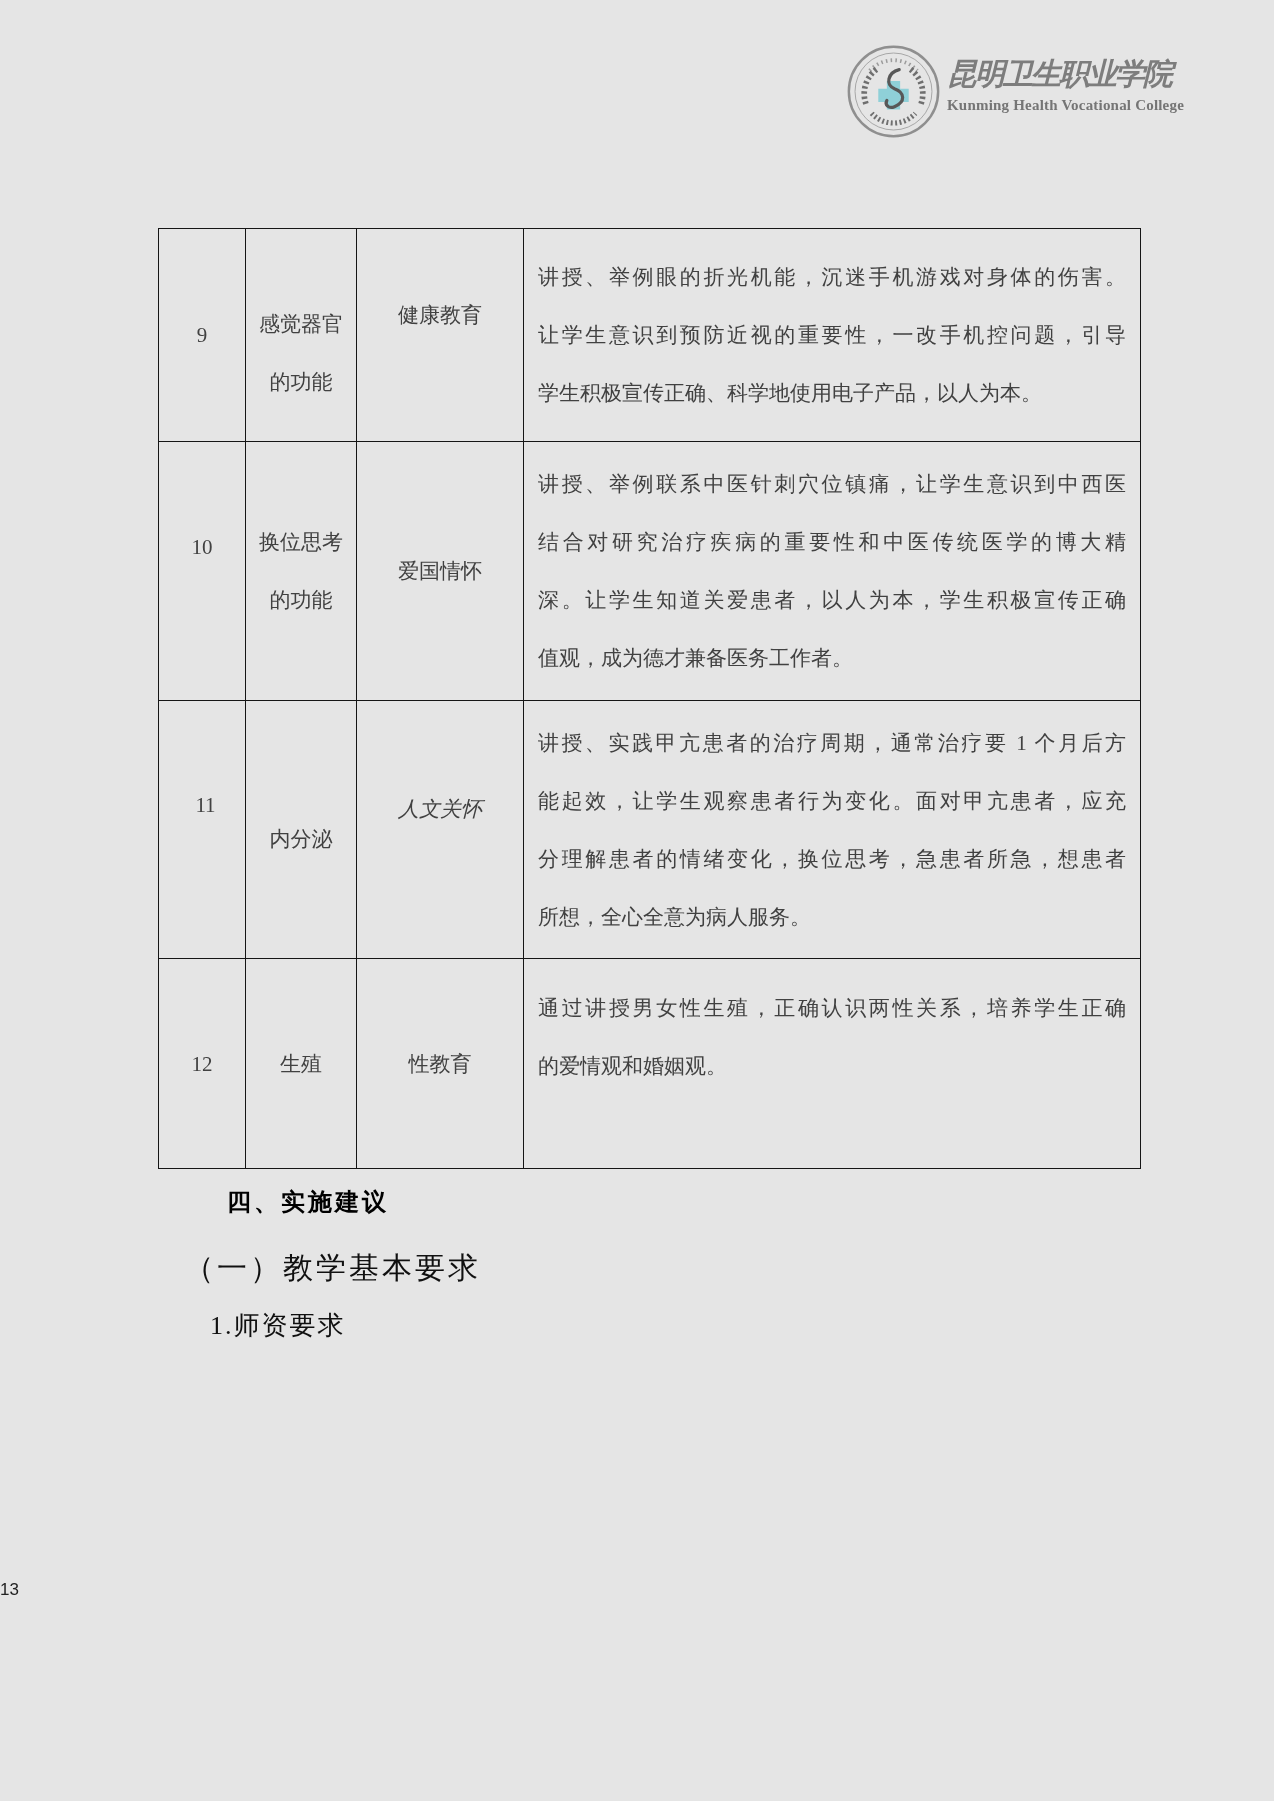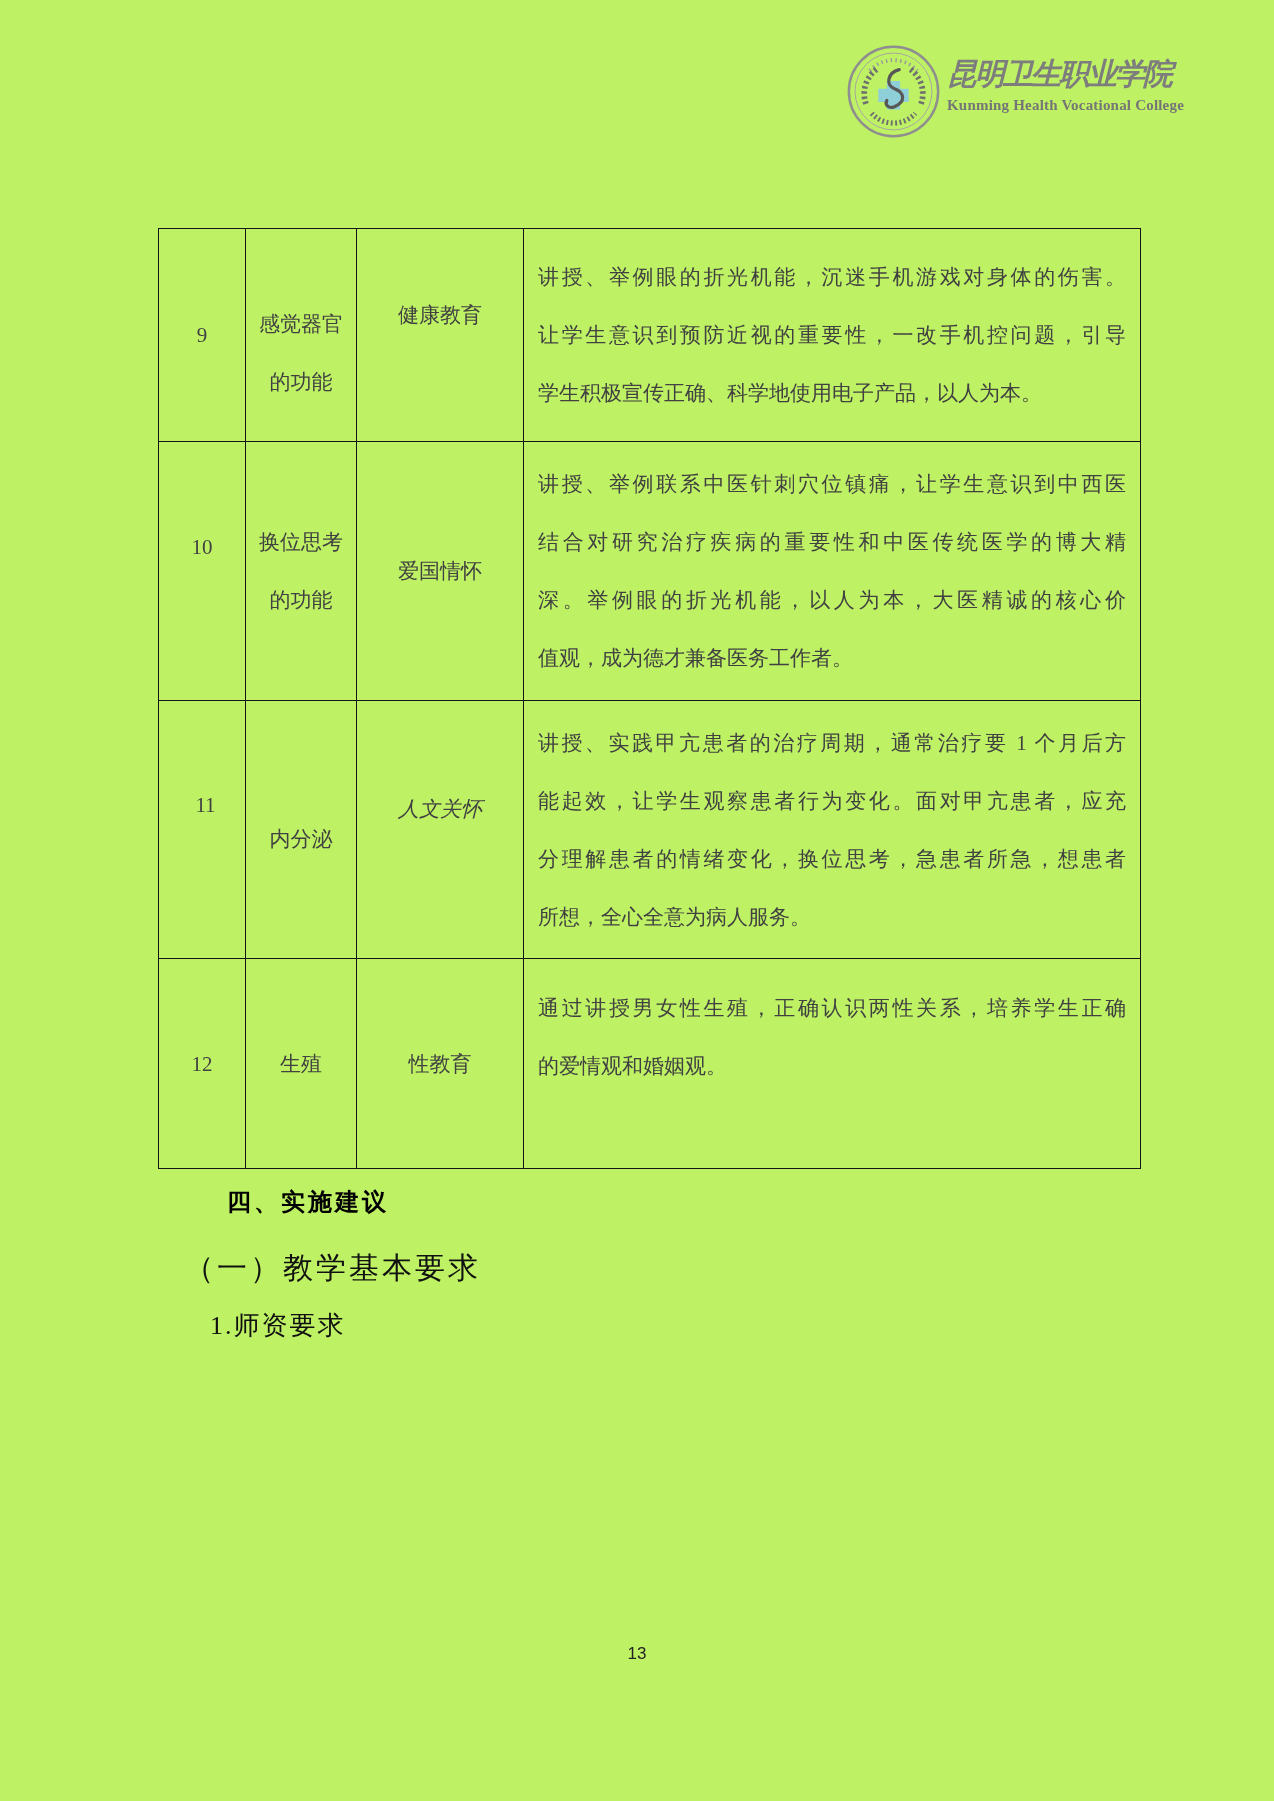--- a/index.html
+++ b/index.html
@@ -1,18 +1,18 @@
 <!DOCTYPE html>
 <html><head>
 <meta charset="utf-8">
 <style>
   * { margin:0; padding:0; box-sizing:border-box; }
   html,body { background:#ffffff; }
   .page {
-    position:relative; width:1274px; height:1801px; background:#bef264; overflow:hidden;
+    position:relative; width:1274px; height:1801px; background:#e5e5e5; overflow:hidden;
     font-family:"Liberation Serif","DejaVu Serif",serif; color:#414141;
   }
 
   
   .brand { position:absolute; left:846px; top:44px; display:flex; align-items:flex-start; gap:6px; }
   .brand-text { padding-top:12px; }
   .brand-zh {
     font-size:30px; font-weight:bold; font-style:italic; color:#7d7d7d;
     letter-spacing:-2px; line-height:1.2; white-space:nowrap;
     font-family:"DejaVu Serif",serif;
@@ -40,21 +40,21 @@
 
   
   .sec { position:absolute; color:#101010; white-space:nowrap; }
   .sec-heading { left:227px; top:1186px; font-size:24px; font-weight:bold; letter-spacing:3px;
                  font-family:"Liberation Sans","DejaVu Sans",sans-serif; color:#000; }
   .sec-sub1 { left:184px; top:1248px; font-size:30px; letter-spacing:3px; }
   .sec-sub2 { left:210px; top:1308px; font-size:26px; letter-spacing:2px; }
   .sec-body { left:207px; top:1368px; font-size:26px; letter-spacing:0.5px; }
 
   
-  .pageno { position:absolute; left:0; top:1644px; width:100%; text-align:center;
+  .pageno { position:absolute; left:0; top:1580px; width:100%; 
             font-size:17px; color:#222; font-family:"Liberation Sans","DejaVu Sans",sans-serif; }
 </style>
 </head>
 <body>
 
 <div class="page">
 
   <div class="brand">
     <svg width="95" height="95" viewBox="0 0 100 100">
       <circle cx="50" cy="50" r="47" fill="none" stroke="#8f8f8f" stroke-width="2.6"></circle>
@@ -106,21 +106,21 @@
       <td>
         <div class="line">换位思考</div>
         <div class="line">的功能</div>
       </td>
       <td>
             <div class="line">爱国情怀</div>
           </td>
       <td class="desc">
         <div class="line jl">讲授、举例联系中医针刺穴位镇痛，让学生意识到中西医</div>
         <div class="line jl">结合对研究治疗疾病的重要性和中医传统医学的博大精</div>
-        <div class="line jl">深。举例眼的折光机能，以人为本，大医精诚的核心价</div>
+        <div class="line jl">深。让学生知道关爱患者，以人为本，学生积极宣传正确</div>
         <div class="line">值观，成为德才兼备医务工作者。</div>
       </td>
     </tr>
 
     <tr style="height:258px">
       <td class="pb50">
             <div class="line">11</div>
           </td>
       <td class="pt18">
         <div class="line">内分泌</div>

